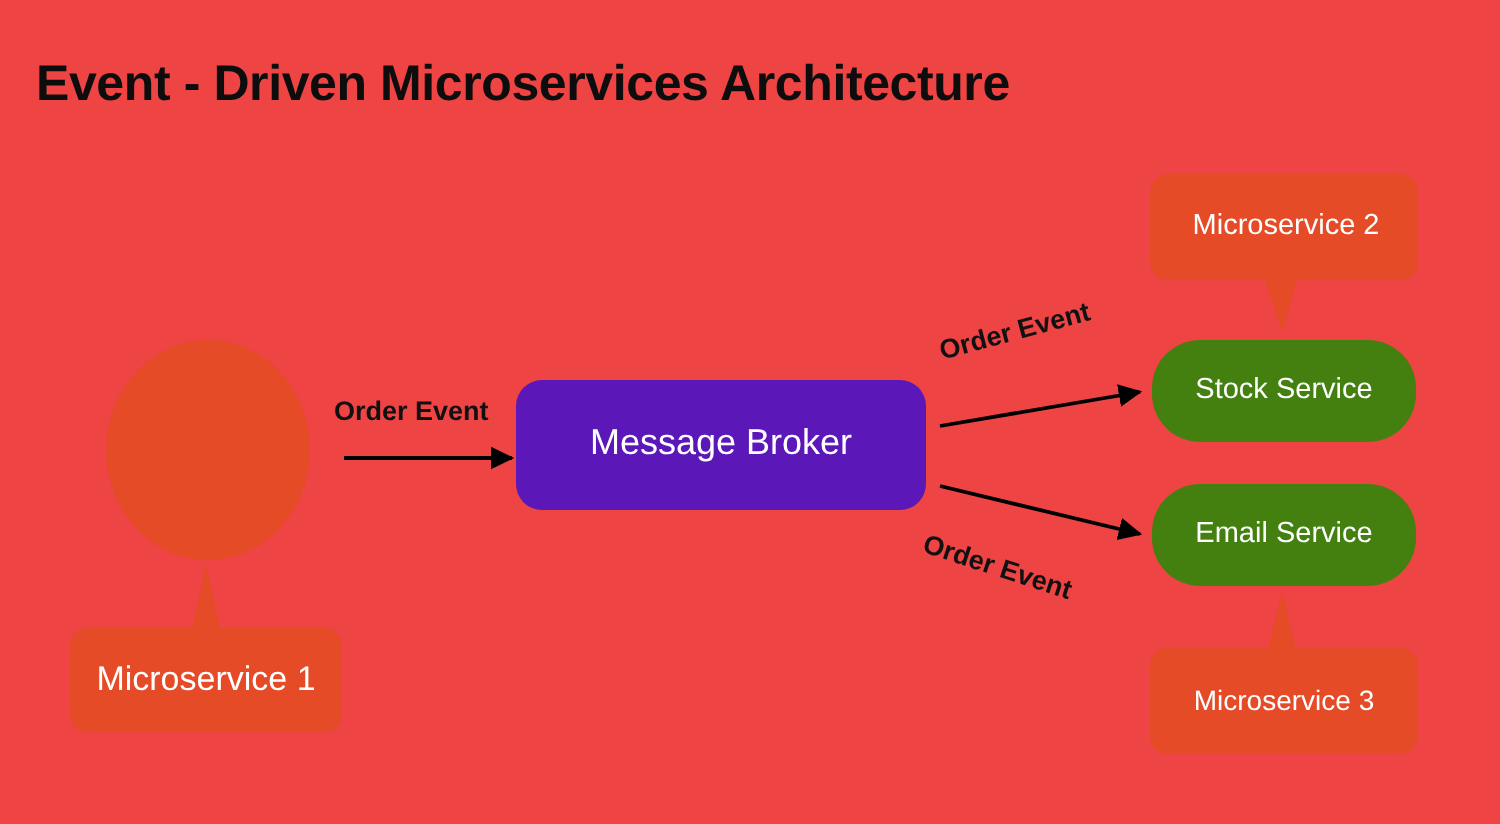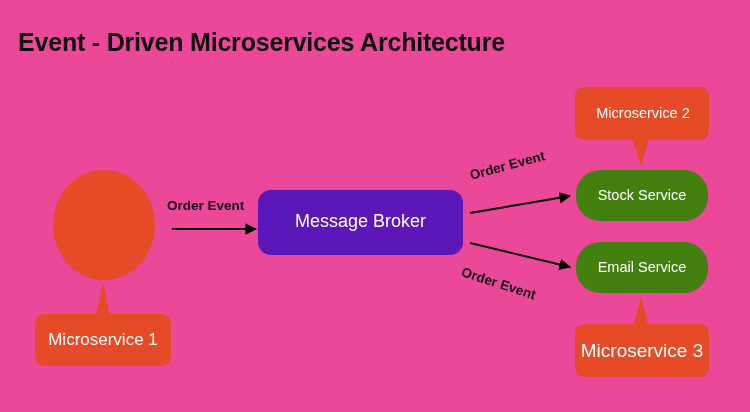--- a/index.html
+++ b/index.html
@@ -4,21 +4,21 @@
 <style>
   html, body {
     margin: 0;
     padding: 0;
     background: #ffffff;
   }
   #canvas {
     position: relative;
     width: 750px;
     height: 412px;
-    background: #ec4899;
+    background: #ef4444;
     overflow: hidden;
     font-family: "Liberation Sans", sans-serif;
   }
   #diagram-title {
     position: absolute;
     left: 18px;
     top: 28px;
     font-size: 25px;
     font-weight: bold;
     color: #0d0d0d;
@@ -47,21 +47,21 @@
     font-size: 14.5px;
   }
   .lbl-message-broker {
     left: 258px; top: 190px; width: 205px; height: 62px;
     font-size: 18px;
   }
   .lbl-stock-service   { left: 576px; top: 170px; width: 132px; height: 51px; font-size: 14.5px; }
   .lbl-email-service   { left: 576px; top: 242px; width: 132px; height: 51px; font-size: 14.5px; }
   .lbl-microservice-1  { left: 37px;  top: 314px; width: 132px; height: 52px; font-size: 17px; }
   .lbl-microservice-2  { left: 576px; top: 87px;  width: 134px; height: 53px; font-size: 14.5px; }
-  .lbl-microservice-3  { left: 575px; top: 324px; width: 134px; height: 53px; font-size: 19px; }
+  .lbl-microservice-3  { left: 575px; top: 324px; width: 134px; height: 53px; font-size: 14px; }
 
   .edge-label {
     position: absolute;
     color: #111111;
     font-size: 13.5px;
     font-weight: bold;
     white-space: nowrap;
     pointer-events: none;
   }
   .edge-label-1 { left: 167px; top: 198px; }

